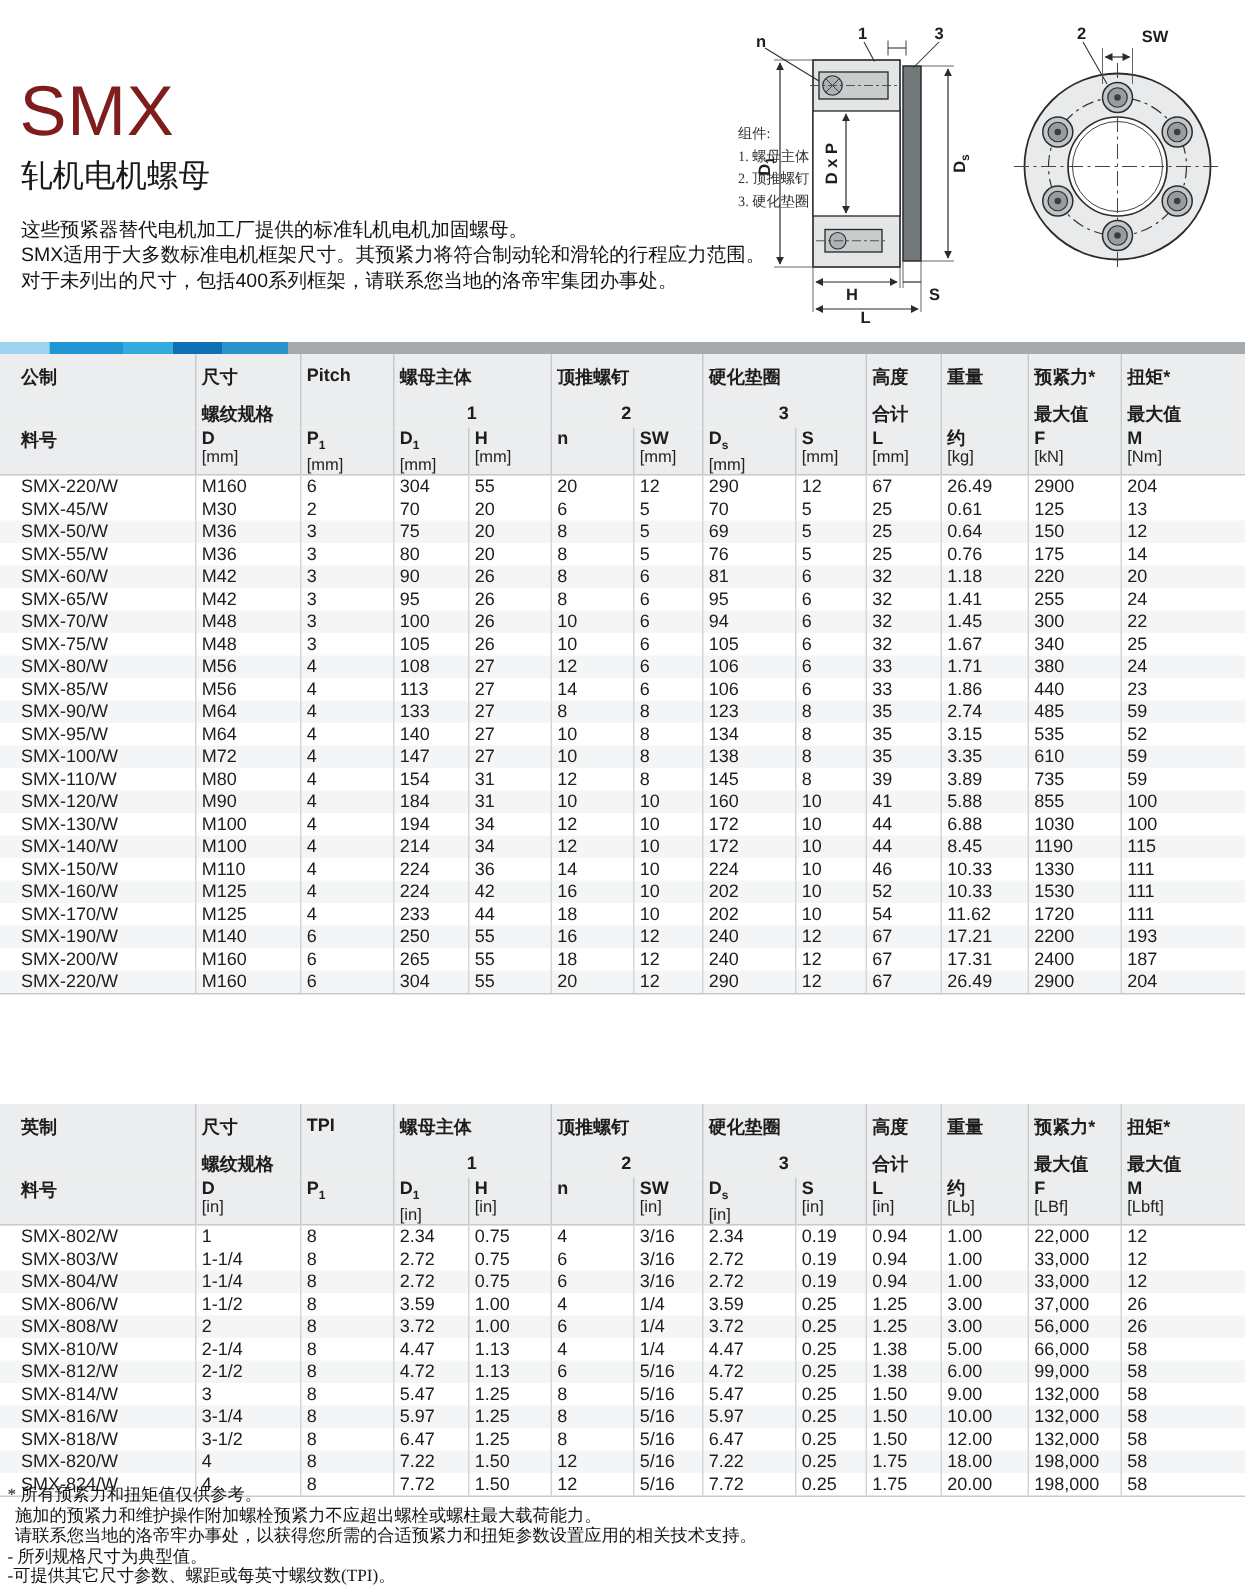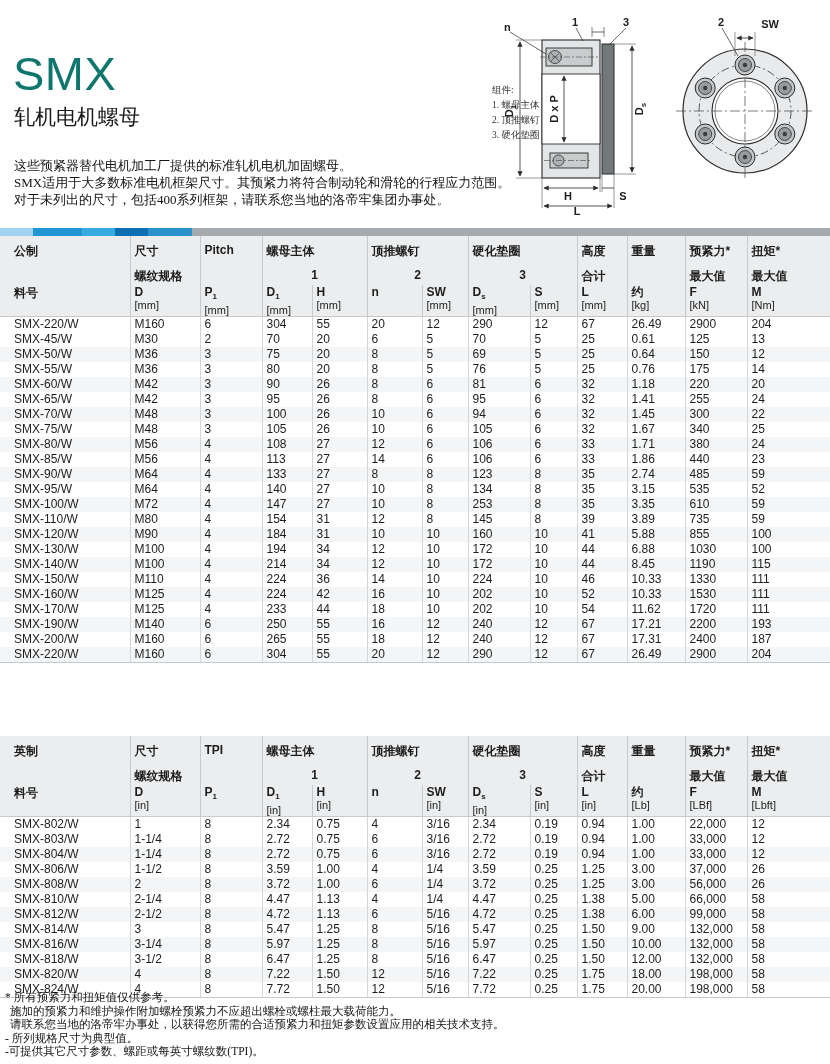--- a/index.html
+++ b/index.html
@@ -1,23 +1,23 @@
 <!DOCTYPE html>
 <html><head>
 <meta charset="utf-8">
 <style>
   html,body{margin:0;padding:0;}
   body{width:830px;height:1064px;background:#fff;color:#1d1d1d;
        font-family:"Liberation Sans","DejaVu Sans",sans-serif;position:relative;overflow:hidden;}
   .page{position:absolute;left:0;top:0;width:830px;height:1064px;}
 
-  .title{position:absolute;left:13px;top:46px;font-size:47px;font-weight:400;letter-spacing:.5px;color:#0f766e;}
+  .title{position:absolute;left:13px;top:46px;font-size:47px;font-weight:400;letter-spacing:.5px;color:#7f1d1d;}
   .subtitle{position:absolute;left:14px;top:103px;font-size:21px;font-weight:400;color:#191919;}
-  .intro{position:absolute;left:14px;top:157px;font-size:13px;line-height:17px;
-         font-family:Liberation Serif, serif;color:#141414;}
+  .intro{position:absolute;left:14px;top:144px;font-size:13px;line-height:17px;
+         font-family:Liberation Sans, sans-serif;color:#141414;}
 
   .divider{position:absolute;left:0;top:228px;width:830px;height:8px;display:flex;}
   .divider span{display:block;height:8px;flex:0 0 auto;}
 
   .legend{position:absolute;left:492px;top:83px;font-size:9.5px;line-height:15px;
           font-family:"Liberation Serif","DejaVu Serif",serif;color:#333;}
 
   .diagram{position:absolute;left:480px;top:14px;width:350px;height:202px;}
   .diagram text{font-family:"Liberation Sans","DejaVu Sans",sans-serif;font-size:11px;font-weight:700;fill:#1d1d1d;}
 
@@ -459,21 +459,21 @@
           <td>52</td>
         </tr>
         <tr>
           <td>SMX-100/W</td>
           <td>M72</td>
           <td>4</td>
           <td>147</td>
           <td>27</td>
           <td>10</td>
           <td>8</td>
-          <td>253</td>
+          <td>138</td>
           <td>8</td>
           <td>35</td>
           <td>3.35</td>
           <td>610</td>
           <td>59</td>
         </tr>
         <tr>
           <td>SMX-110/W</td>
           <td>M80</td>
           <td>4</td>

